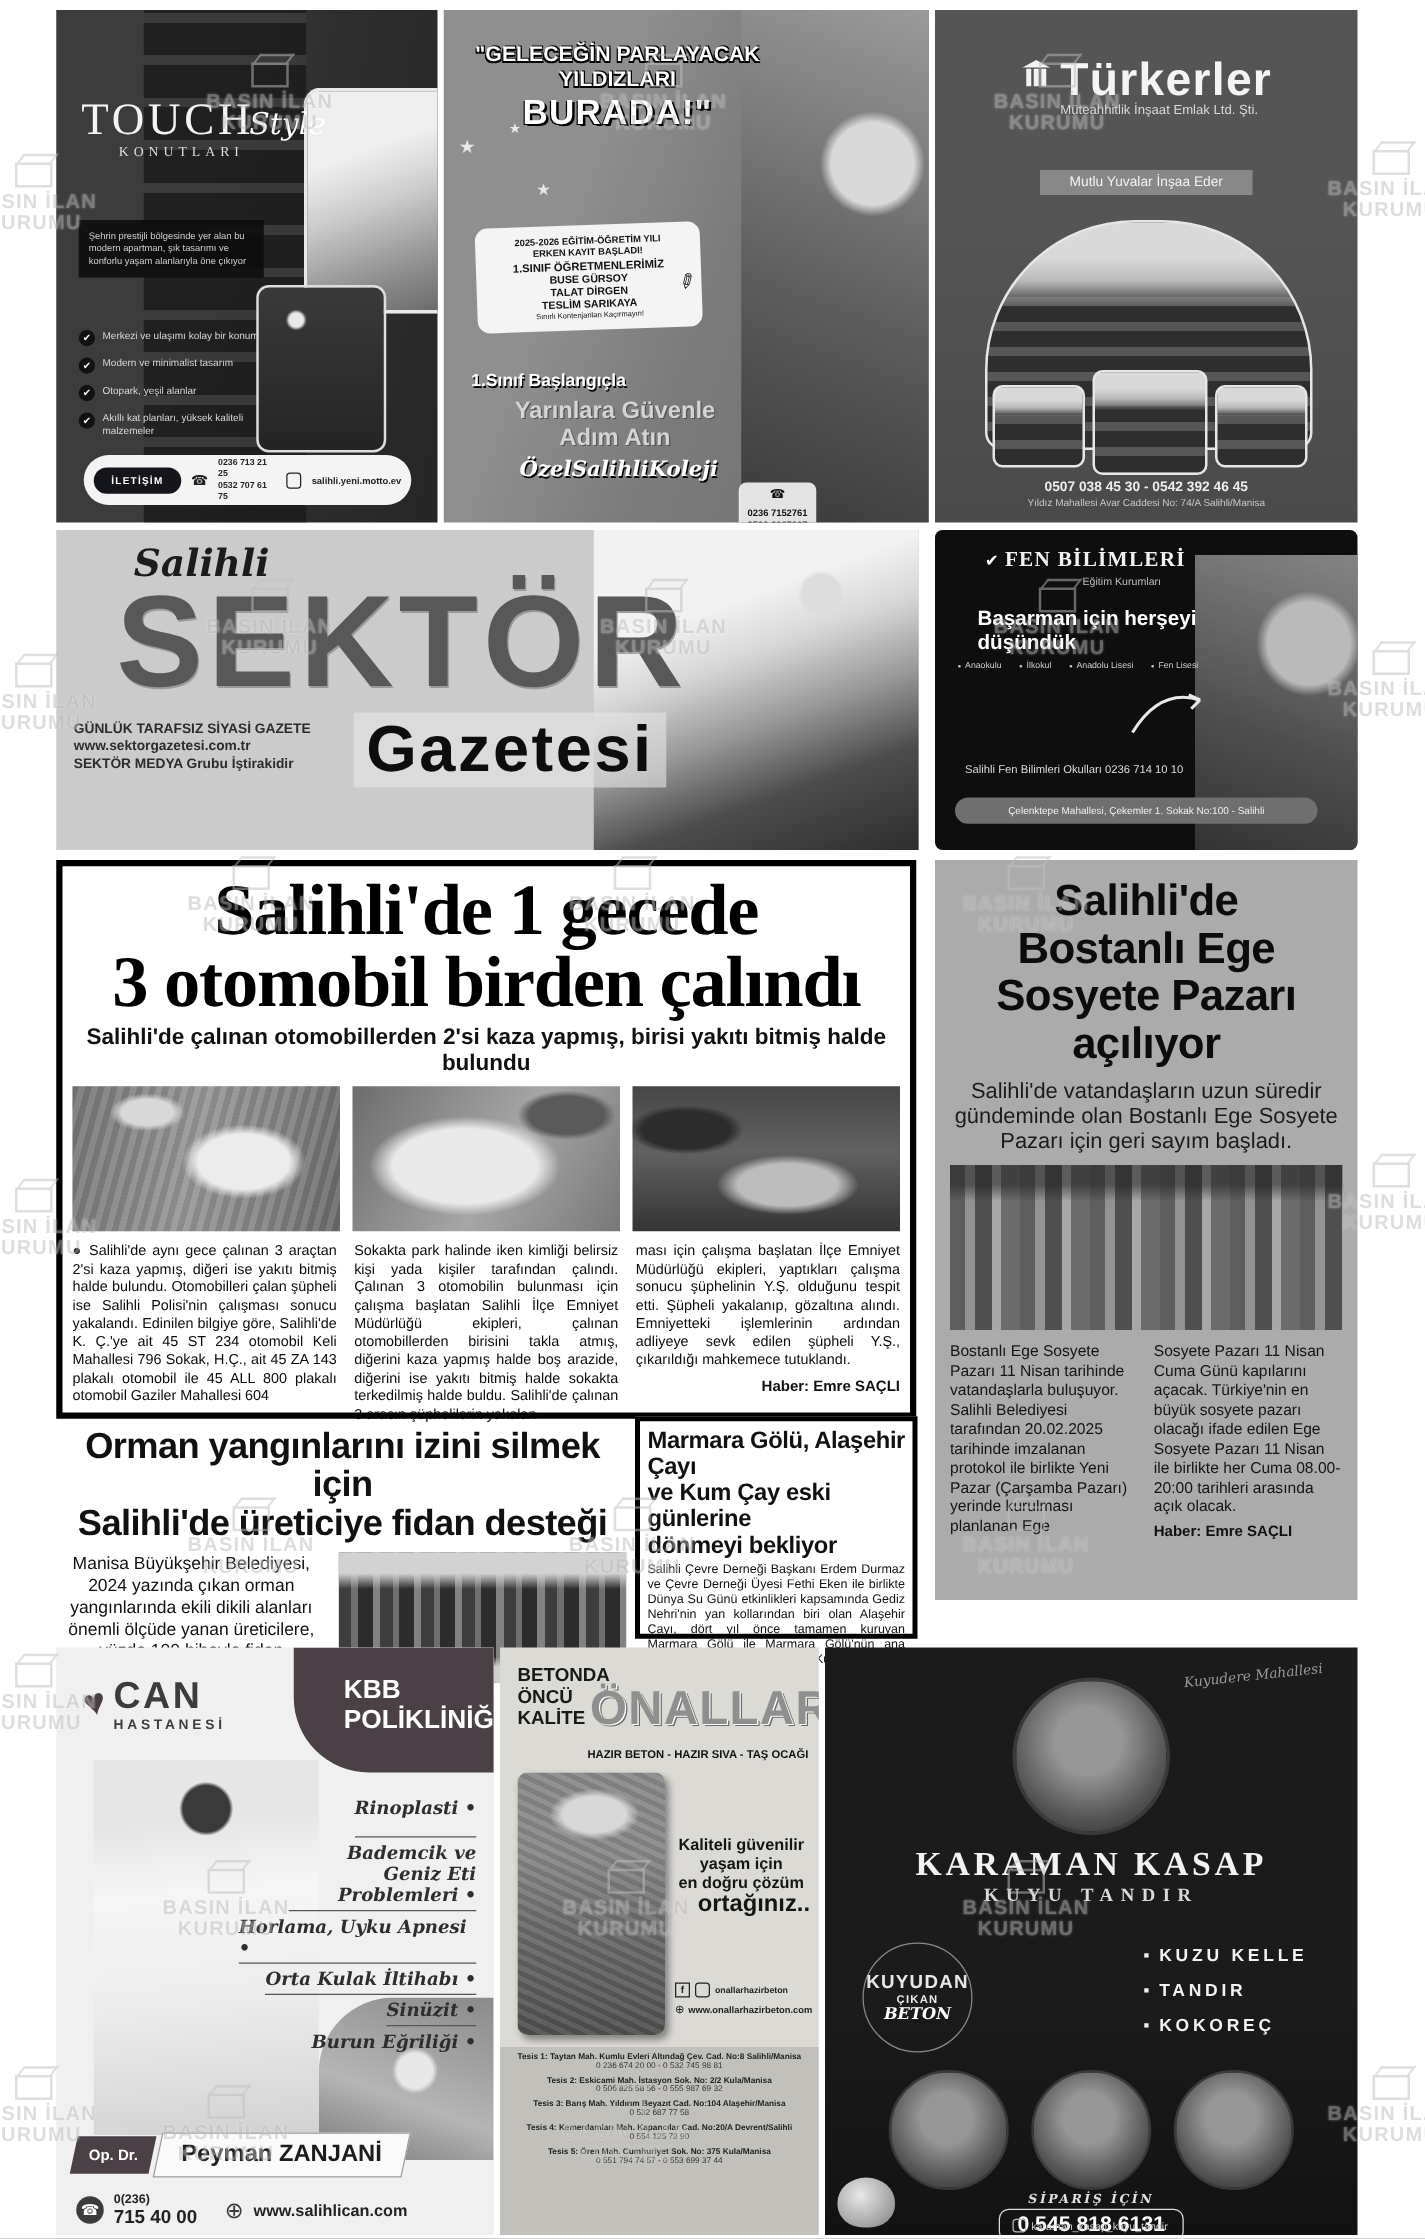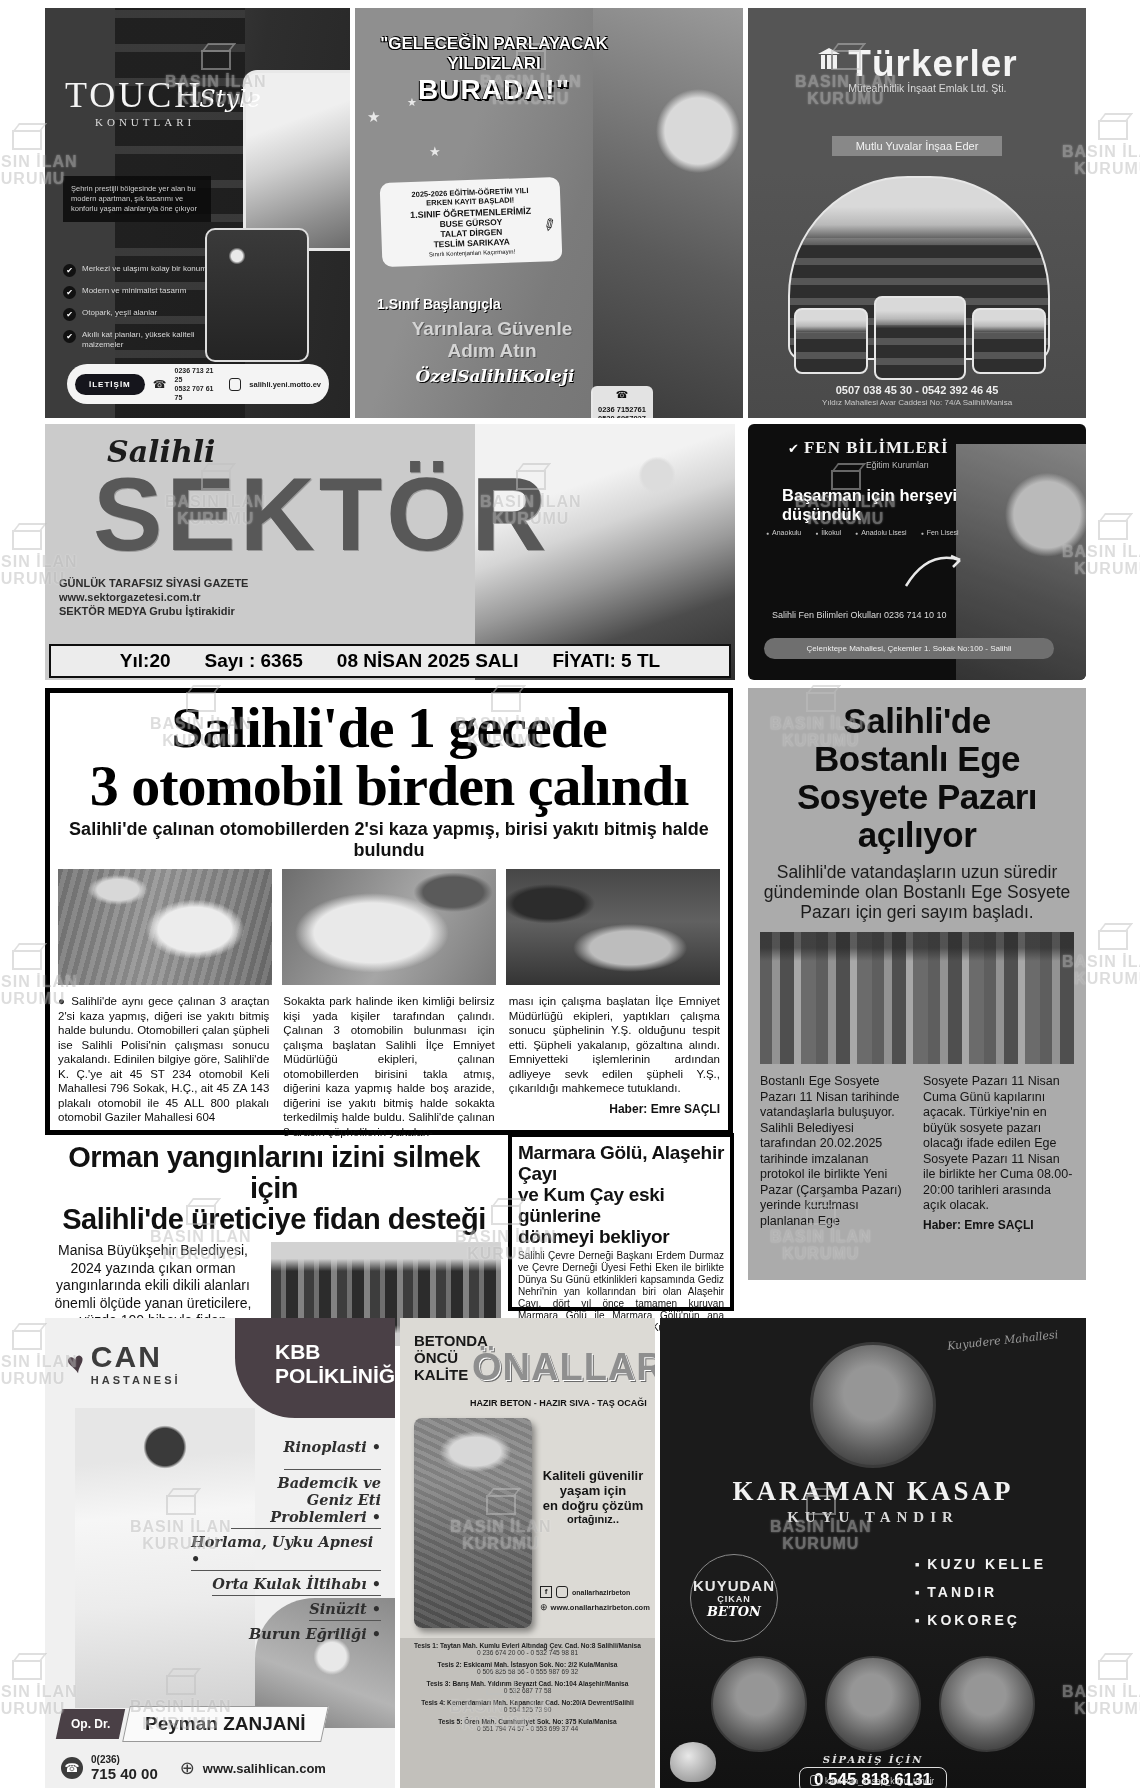--- a/index.html
+++ b/index.html
@@ -204,26 +204,21 @@
 
   <div id="masthead" class="abs" style="left:45px;top:424px;width:690px;height:256px;overflow:hidden;">
     <div class="abs ph-ata" style="right:0;top:0;width:260px;height:256px;"></div>
     <div class="abs script b" style="left:62px;top:10px;font-size:30px;color:#1c1c1c;">Salihli</div>
     <div class="abs mh-title" style="left:48px;top:44px;">SEKTÖR</div>
     <div class="abs" style="left:14px;top:152px;width:200px;">
       <div class="mh-small">GÜNLÜK TARAFSIZ SİYASİ GAZETE</div>
       <div class="mh-small">www.sektorgazetesi.com.tr</div>
       <div class="mh-small">SEKTÖR MEDYA Grubu İştirakidir</div>
     </div>
-    <div id="datebar">
-      <span>Yıl:20</span>
-      <span>Sayı : 6365</span>
-      <span>08 NİSAN 2025 SALI</span>
-      <span>FİYATI: 5 TL</span>
-    </div>
+    <div class="abs mh-gaz" style="left:238px;top:146px;background:rgba(230,230,230,.6);padding:0 10px;">Gazetesi</div>
   </div>
 
   <div class="abs adT" style="left:748px;top:424px;width:338px;height:256px;background:#0e0e0e;border-radius:6px;overflow:hidden;">
     <div class="abs ph-girl" style="right:0;top:20px;width:130px;height:236px;opacity:.85;"></div>
     <div class="abs" style="left:40px;top:14px;display:flex;align-items:center;gap:5px;">
       <span class="i-check" style="color:#fff;font-size:13px;"></span>
       <span class="serif b" style="font-size:17px;color:#f2f2f2;letter-spacing:1px;">FEN BİLİMLERİ</span>
     </div>
     <div class="abs" style="left:118px;top:36px;font-size:8.5px;color:#bdbdbd;">Eğitim Kurumları</div>
     <div class="abs b" style="left:34px;top:62px;width:230px;font-size:16.5px;color:#fff;">Başarman için herşeyi düşündük</div>
@@ -357,21 +352,21 @@
       <div class="b" style="font-size:15px;color:#181818;">ÖNCÜ</div>
       <div class="b" style="font-size:15px;color:#181818;">KALİTE</div>
     </div>
     <div class="abs b" style="left:72px;top:28px;font-size:38px;letter-spacing:1px;color:#8f8f8f;text-shadow:1px 1px 0 #fff,2px 2px 0 #6a6a6a;">ÖNALLAR</div>
     <div class="abs b" style="left:70px;top:80px;font-size:9px;color:#111;">HAZIR BETON - HAZIR SIVA - TAŞ OCAĞI</div>
     <div class="abs ph-conc" style="left:14px;top:100px;width:118px;height:210px;border-radius:8px;box-shadow:3px 4px 6px rgba(0,0,0,.4);"></div>
     <div class="abs ctr" style="left:138px;top:150px;width:110px;">
       <div class="b" style="font-size:13px;color:#141414;">Kaliteli güvenilir</div>
       <div class="b" style="font-size:13px;color:#141414;">yaşam için</div>
       <div class="b" style="font-size:13px;color:#141414;">en doğru çözüm</div>
-      <div class="b" style="font-size:11px;color:#141414;">ortağınız..</div>
+      <div class="b" style="font-size:19px;color:#141414;text-align:right;">ortağınız..</div>
     </div>
     <div class="abs" style="left:140px;top:268px;display:flex;align-items:center;gap:4px;">
       <span class="i-fb b" style="width:10px;height:10px;border:1px solid #222;font-size:8px;text-align:center;line-height:10px;color:#222;"></span>
       <span style="width:10px;height:10px;border:1.5px solid #222;border-radius:3px;"></span>
       <span class="b" style="font-size:7px;color:#222;">onallarhazirbeton</span>
     </div>
     <div class="abs" style="left:140px;top:284px;display:flex;align-items:center;gap:3px;">
       <span class="i-globe" style="font-size:9px;color:#222;"></span>
       <span class="b" style="font-size:7.5px;color:#222;">www.onallarhazirbeton.com</span>
     </div>

